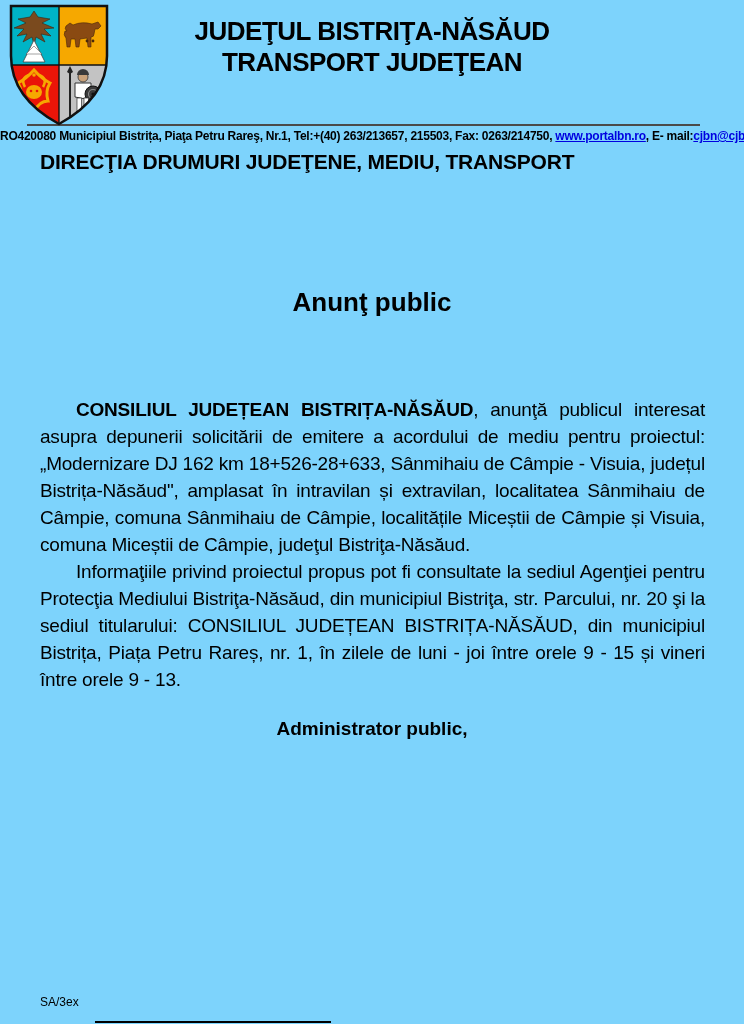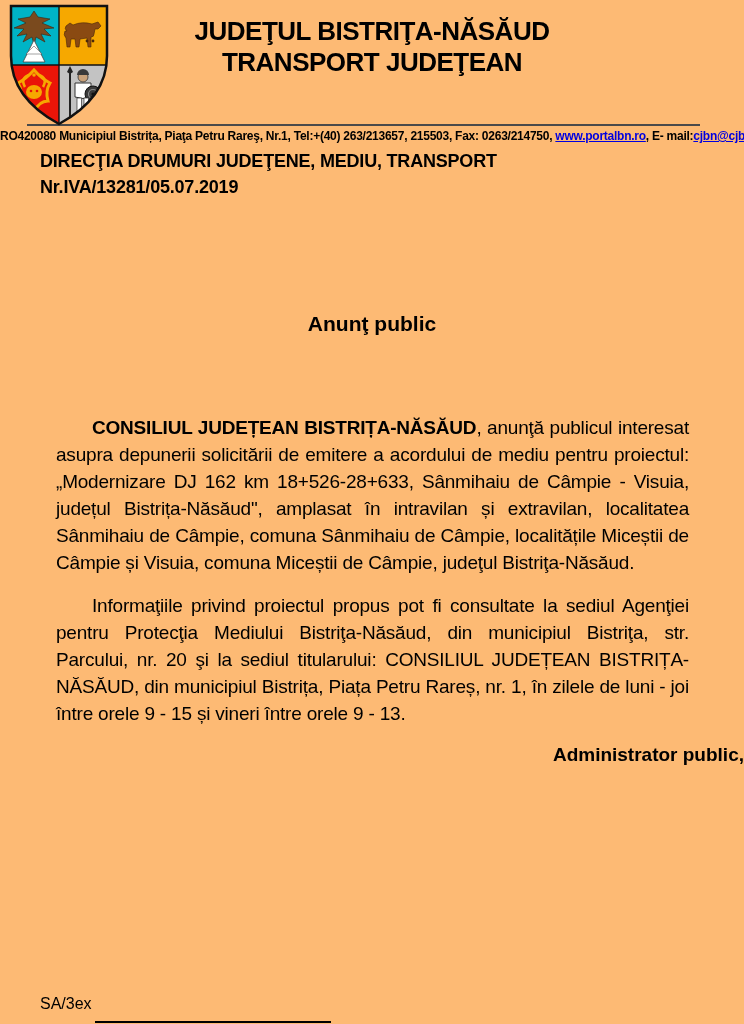--- a/index.html
+++ b/index.html
@@ -1,21 +1,21 @@
 <!DOCTYPE html>
 <html><head>
 <meta charset="utf-8">
 <style>
   * { box-sizing: border-box; }
   html, body { margin: 0; padding: 0; background: #ffffff; }
   .page {
     position: relative;
     width: 744px;
     height: 1024px;
-    background: #fdba74;
+    background: #7dd3fc;
     color: #000;
     font-family: "Liberation Sans", sans-serif;
     overflow: hidden;
   }
   .coat {
     position: absolute;
     left: 8px;
     top: 4px;
     width: 102px;
     height: 122px;
@@ -44,53 +44,53 @@
     white-space: nowrap;
   }
   .contact a {
     color: #0000e0;
     text-decoration: underline;
     cursor: pointer;
   }
   .dept {
     margin: 6px 0 0 40px;
     font-weight: bold;
-    font-size: 18px;
+    font-size: 21px;
     line-height: 25.5px;
     letter-spacing: -0.2px;
   }
   .doc-title {
     margin: 112px 0 0 0;
     text-align: center;
-    font-size: 21px;
+    font-size: 26px;
     font-weight: bold;
   }
   .body-text {
     margin: 78px 39px 0 40px;
     font-size: 19px;
     line-height: 27px;
     text-align: justify;
     letter-spacing: -0.2px;
   }
   .body-text p {
-    margin: 16px;
+    margin: 0;
     text-indent: 36px;
   }
   .signature {
-    margin-top: 12px;
-    text-align: right;
+    margin-top: 24px;
+    text-align: center;
     font-weight: bold;
     font-size: 19px;
     line-height: 24px;
   }
   .footer {
     position: absolute;
     left: 40px;
     top: 995px;
-    font-size: 16px;
+    font-size: 12px;
   }
   .scan-artifact {
     position: absolute;
     left: 95px;
     top: 1021px;
     width: 236px;
     height: 2px;
     background: #000;
   }
 </style>
@@ -149,21 +149,20 @@
     <div class="org-line">JUDEŢUL BISTRIŢA-NĂSĂUD</div>
     <div class="org-line">TRANSPORT JUDEŢEAN</div>
   </div>
 
   <div class="rule"></div>
 
   <div class="contact"><span>RO420080 Municipiul Bistrița, Piaţa Petru Rareş, Nr.1, Tel:+(40) 263/213657, 215503, Fax: 0263/214750, </span><a href="#">www.portalbn.ro</a><span>, E- mail:</span><a href="#">cjbn@cjbn.ro</a></div>
 
   <div class="dept">
     <div>DIRECŢIA DRUMURI JUDEŢENE, MEDIU, TRANSPORT</div>
-    <div>Nr.IVA/13281/05.07.2019</div>
   </div>
 
   <h1 class="doc-title">Anunţ public</h1>
 
   <div class="body-text">
     <p><strong>CONSILIUL JUDEȚEAN BISTRIȚA-NĂSĂUD</strong><span>, anunţă publicul interesat asupra depunerii solicitării de emitere a acordului de mediu pentru proiectul: „Modernizare DJ 162 km 18+526-28+633, Sânmihaiu de  Câmpie - Visuia, județul Bistrița-Năsăud", amplasat în intravilan și extravilan, localitatea Sânmihaiu de Câmpie, comuna Sânmihaiu de Câmpie, localitățile Miceștii de Câmpie și Visuia, comuna Miceștii de Câmpie, judeţul Bistriţa-Năsăud.</span></p>
     <p>Informaţiile privind proiectul propus pot fi consultate la sediul Agenţiei pentru Protecţia Mediului Bistriţa-Năsăud, din municipiul Bistriţa, str. Parcului, nr. 20 şi la sediul titularului: CONSILIUL JUDEȚEAN BISTRIȚA-NĂSĂUD, din municipiul Bistrița, Piața Petru Rareș, nr. 1,  în zilele de luni - joi între orele 9 - 15 și vineri între orele  9 - 13.</p>
   </div>
 
   <div class="signature">

